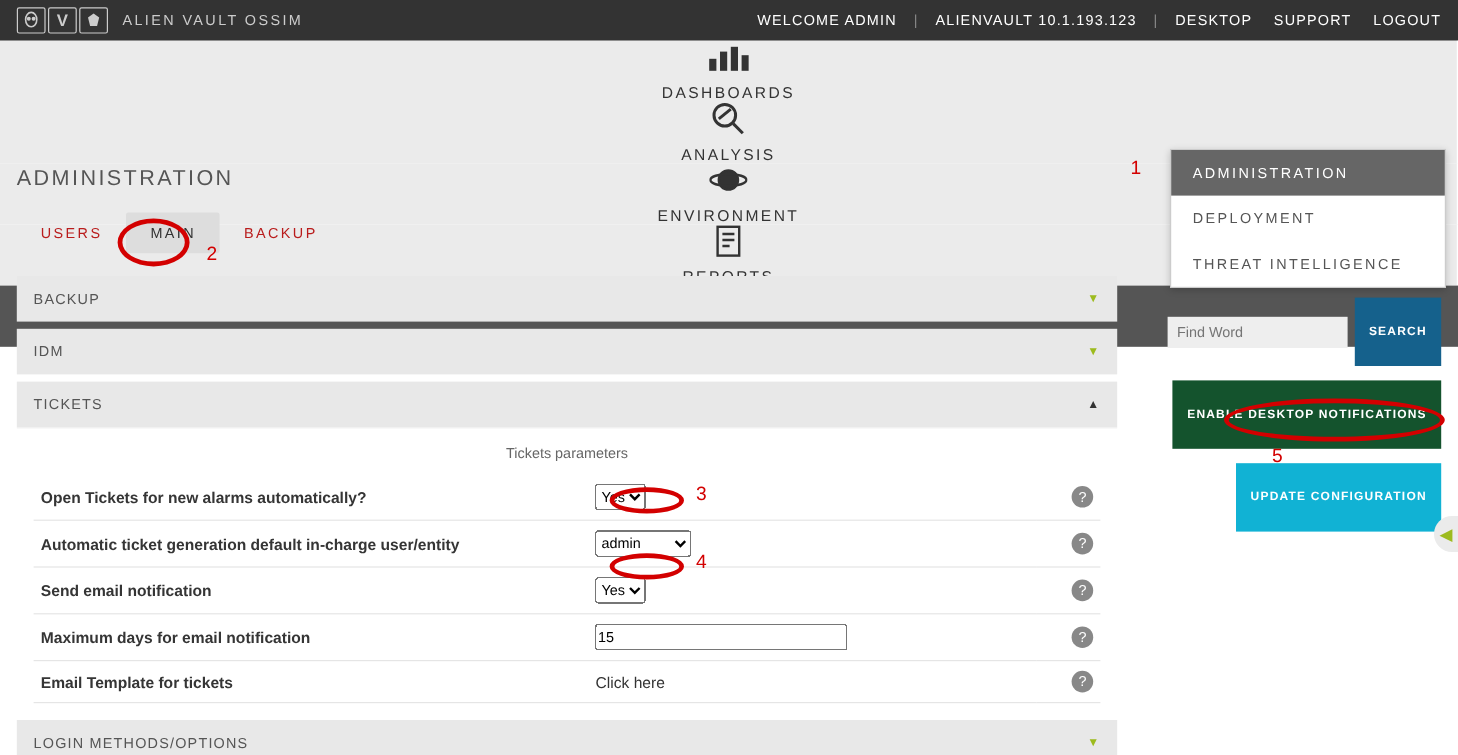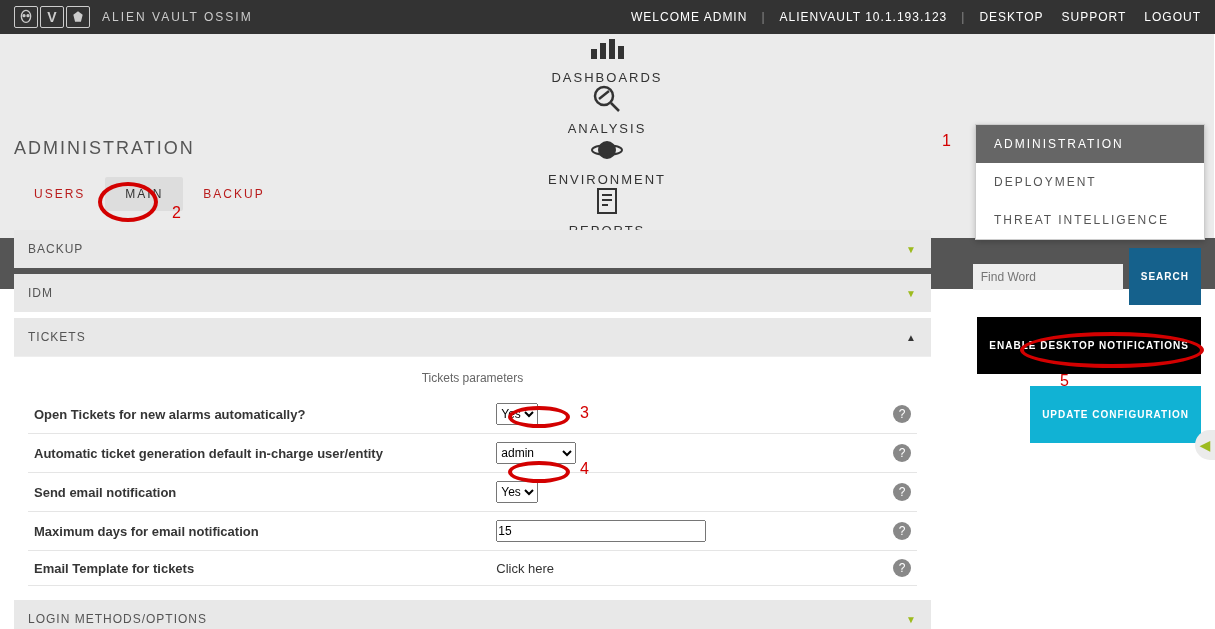--- a/index.html
+++ b/index.html
@@ -52,21 +52,21 @@
   table.params td.control { width: 42%; }
   table.params td.help { width:6%; text-align:right; }
   .help-dot { width:18px; height:18px; border-radius:50%; background:#888; color:#fff; font-size:12px; display:inline-flex; align-items:center; justify-content:center; }
   select, input[type=text] { font-size:12px; padding:2px 0; }
   input.num { width:210px; }
   
   .search-row { display:flex; gap:6px; align-items:center; }
   .search-input { width:150px; background:#eee; border:none; padding:6px 8px; font-size:12px; color:#666; }
   .btn { font-size:10px; letter-spacing:1px; padding:23px 12px; border:none; cursor:pointer; color:#fff; font-weight:bold; }
   .btn-dark { background:#15618c; }
-  .btn-blue { background:#000000; }
+  .btn-blue { background:#14532d; }
   .btn-teal { background:#11b2d4; }
   
   
   .anno-circle { position:absolute; border:4px solid #d30000; border-radius:50%; pointer-events:none; }
   .anno-num { position:absolute; color:#d30000; font-size:16px; font-weight:400; }
   
   
   .side-tab { position:absolute; right:0; top:430px; width:20px; height:30px; background:#ebebeb; border-radius:15px 0 0 15px; display:flex; align-items:center; justify-content:center; color:#9dbb1e; font-size:14px;}
   
   .link-text { color:#333; cursor:pointer; }

